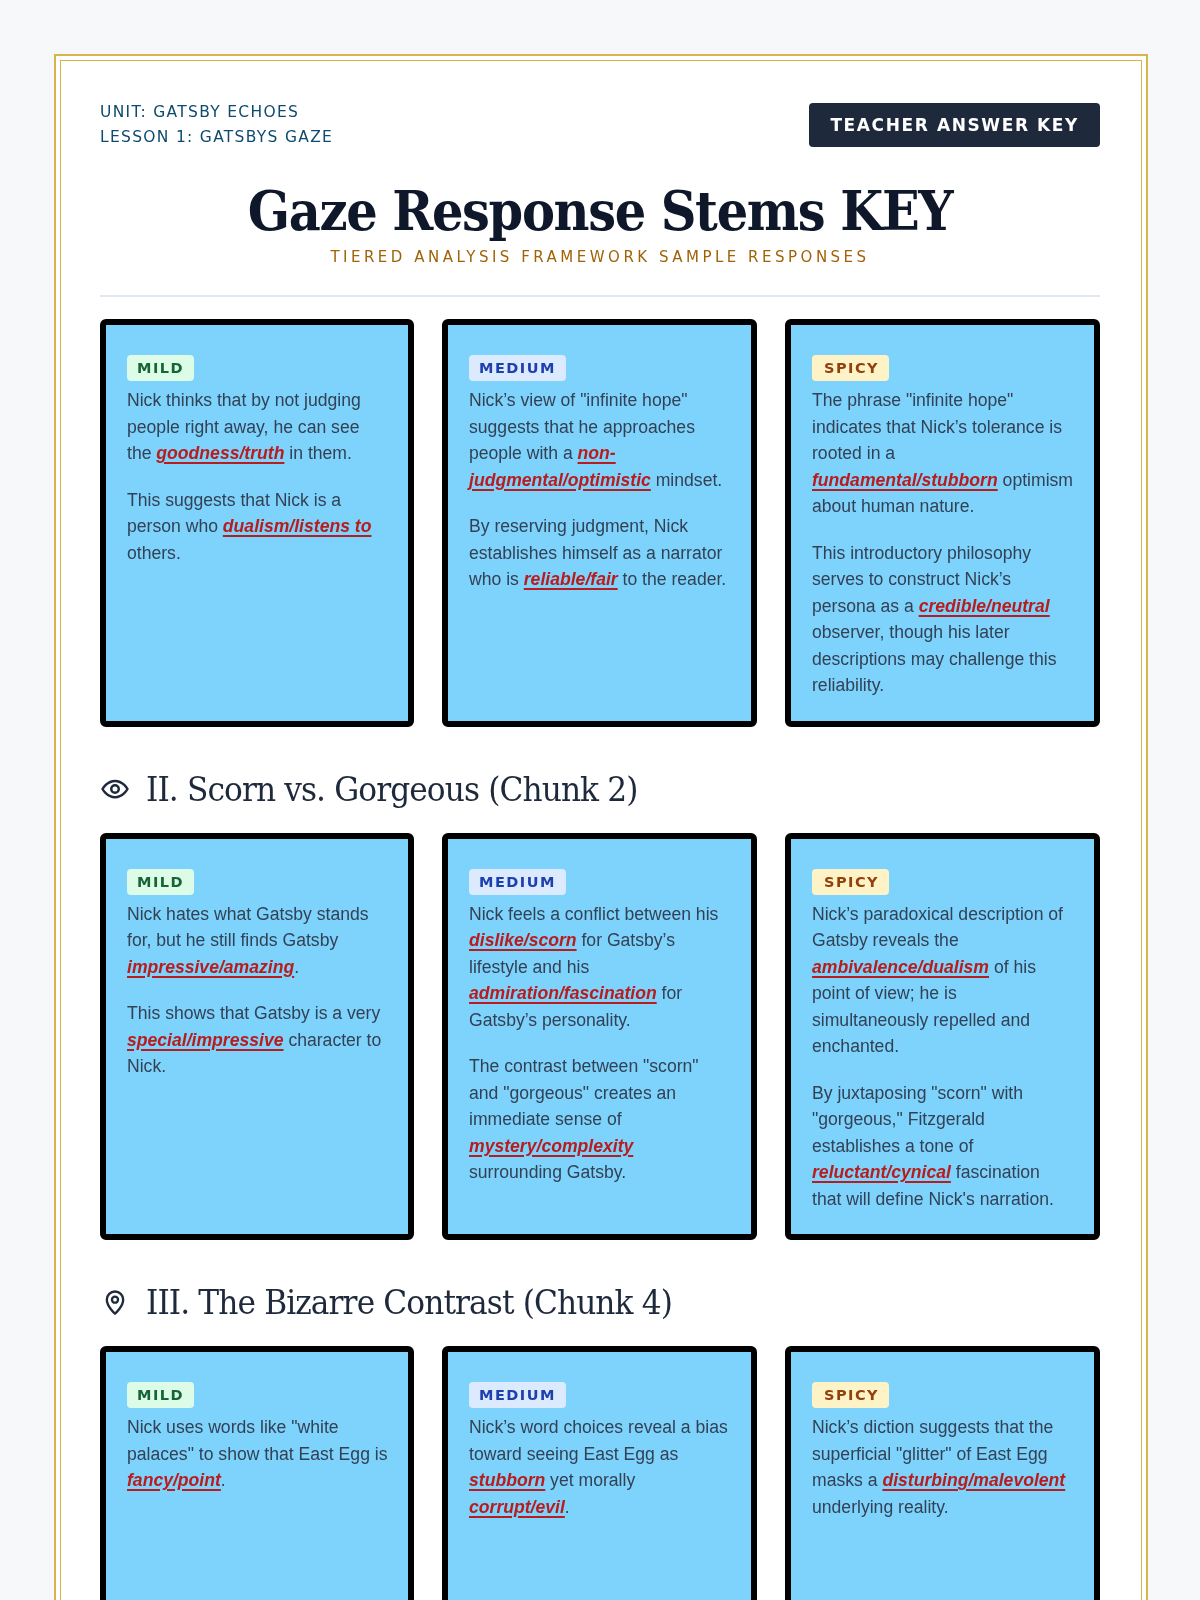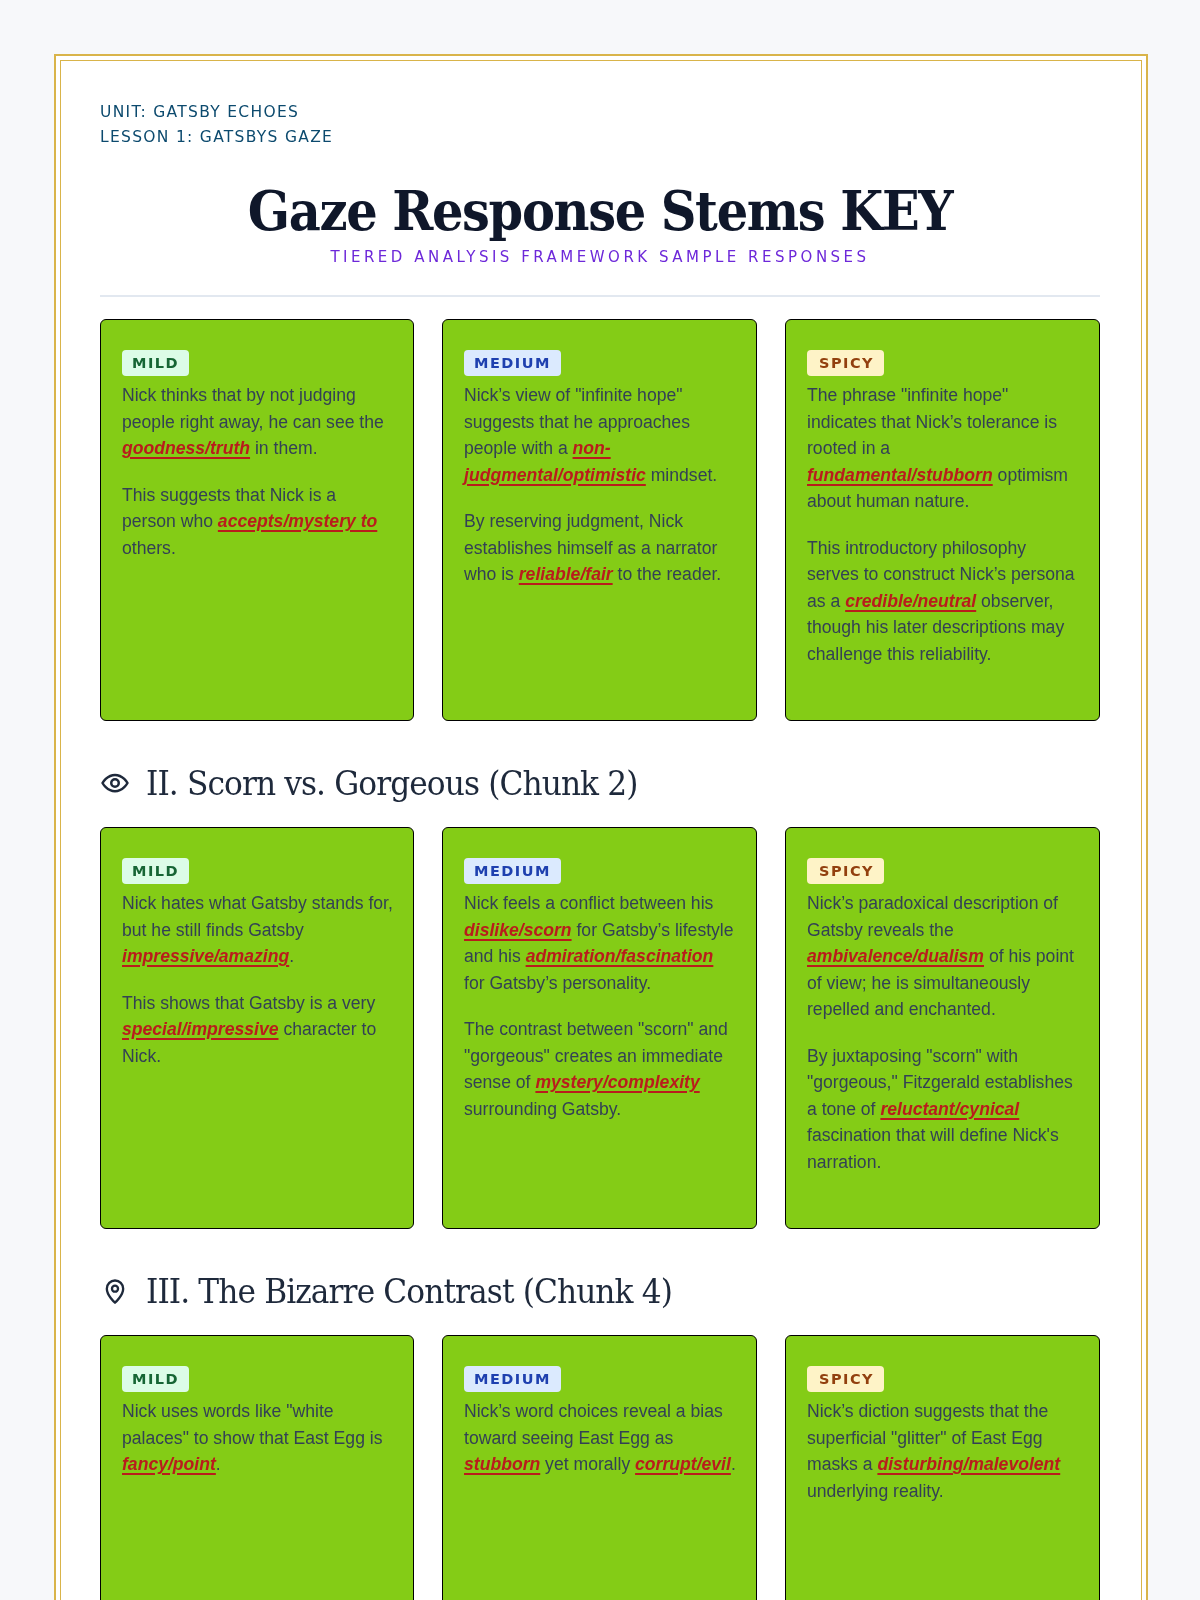--- a/index.html
+++ b/index.html
@@ -44,41 +44,41 @@
   .title {
     text-align: center;
     font-family: "DejaVu Serif", serif;
     font-size: 55px; color: #0f172a;
     margin-top: 22px; line-height: 66px;
     letter-spacing: -1.5px;
     transform: scaleX(0.9);
   }
   .subtitle {
     text-align: center; font-family: "DejaVu Sans", sans-serif;
-    font-size: 15px; letter-spacing: 3.5px; color: #6d28d9;
+    font-size: 15px; letter-spacing: 3.5px; color: #a16207;
     margin-top: 4px;
   }
   .rule { height: 2px; background: #e2e8f0; margin-top: 29px; }
   .section-head {
     display: flex; align-items: center;
     margin-top: 42px; height: 44px;
   }
   .section-head .icon { width: 30px; height: 30px; margin-right: 16px; display: flex; align-items: center; justify-content: center; }
   .section-head h2 {
     font-family: "DejaVu Serif", serif; font-weight: normal;
     font-size: 34px; color: #1e293b; letter-spacing: -1px;
     transform: scaleX(0.92); transform-origin: left center;
     white-space: nowrap;
   }
   .cards {
     display: grid; grid-template-columns: 314px 315px 315px;
     column-gap: 28px; margin-top: 22px;
   }
   .card {
-    background: #84cc16; border: 1px solid #000000;
+    background: #7dd3fc; border: 6px solid #000000;
     border-radius: 6px; padding: 30px 20px 22px 21px;
     min-height: 402px;
   }
   .pill {
     display: inline-block; font-family: "DejaVu Sans", sans-serif;
     font-weight: bold; font-size: 14.5px; letter-spacing: 1.5px;
     padding: 0 10px; height: 26px; line-height: 26px; border-radius: 4px;
   }
   .pill.mild { background: #dcfce7; color: #166534; }
   .pill.medium { background: #dbeafe; color: #1e40af; }
@@ -97,28 +97,29 @@
 <div class="frame-outer">
   <div class="frame-inner"></div>
 </div>
 
 <div class="content">
   <div class="header-row">
     <div class="meta">
       <div>UNIT: GATSBY ECHOES</div>
       <div>LESSON 1: GATSBYS GAZE</div>
     </div>
+    <div class="key-badge">TEACHER ANSWER KEY</div>
   </div>
   <h1 class="title">Gaze Response Stems KEY</h1>
   <div class="subtitle">TIERED ANALYSIS FRAMEWORK SAMPLE RESPONSES</div>
   <div class="rule"></div>
 
   <div id="sections">
       <div class="cards">
-        <div class="card"><span class="pill mild">MILD</span><p class="first">Nick thinks that by not judging people right away, he can see the <span class="ans">goodness/truth</span> in them.</p><p>This suggests that Nick is a person who <span class="ans">accepts/mystery to</span> others.</p></div>
+        <div class="card"><span class="pill mild">MILD</span><p class="first">Nick thinks that by not judging people right away, he can see the <span class="ans">goodness/truth</span> in them.</p><p>This suggests that Nick is a person who <span class="ans">dualism/listens to</span> others.</p></div>
         <div class="card"><span class="pill medium">MEDIUM</span><p class="first">Nick’s view of "infinite hope" suggests that he approaches people with a <span class="ans">non-judgmental/optimistic</span> mindset.</p><p>By reserving judgment, Nick establishes himself as a narrator who is <span class="ans">reliable/fair</span> to the reader.</p></div>
         <div class="card"><span class="pill spicy">SPICY</span><p class="first">The phrase "infinite hope" indicates that Nick’s tolerance is rooted in a <span class="ans">fundamental/stubborn</span> optimism about human nature.</p><p>This introductory philosophy serves to construct Nick’s persona as a <span class="ans">credible/neutral</span> observer, though his later descriptions may challenge this reliability.</p></div>
       </div>
       <div class="section-head" style="margin-top: 40px;">
         <span class="icon">
   <svg width="32" height="30" viewBox="0 0 24 24" fill="none" stroke="#1e293b" stroke-width="2" stroke-linecap="round" stroke-linejoin="round">
             <path d="M2 12s3.6-6.5 10-6.5S22 12 22 12s-3.6 6.5-10 6.5S2 12 2 12z"></path>
             <circle cx="12" cy="12" r="3"></circle>
           </svg>
 </span>

